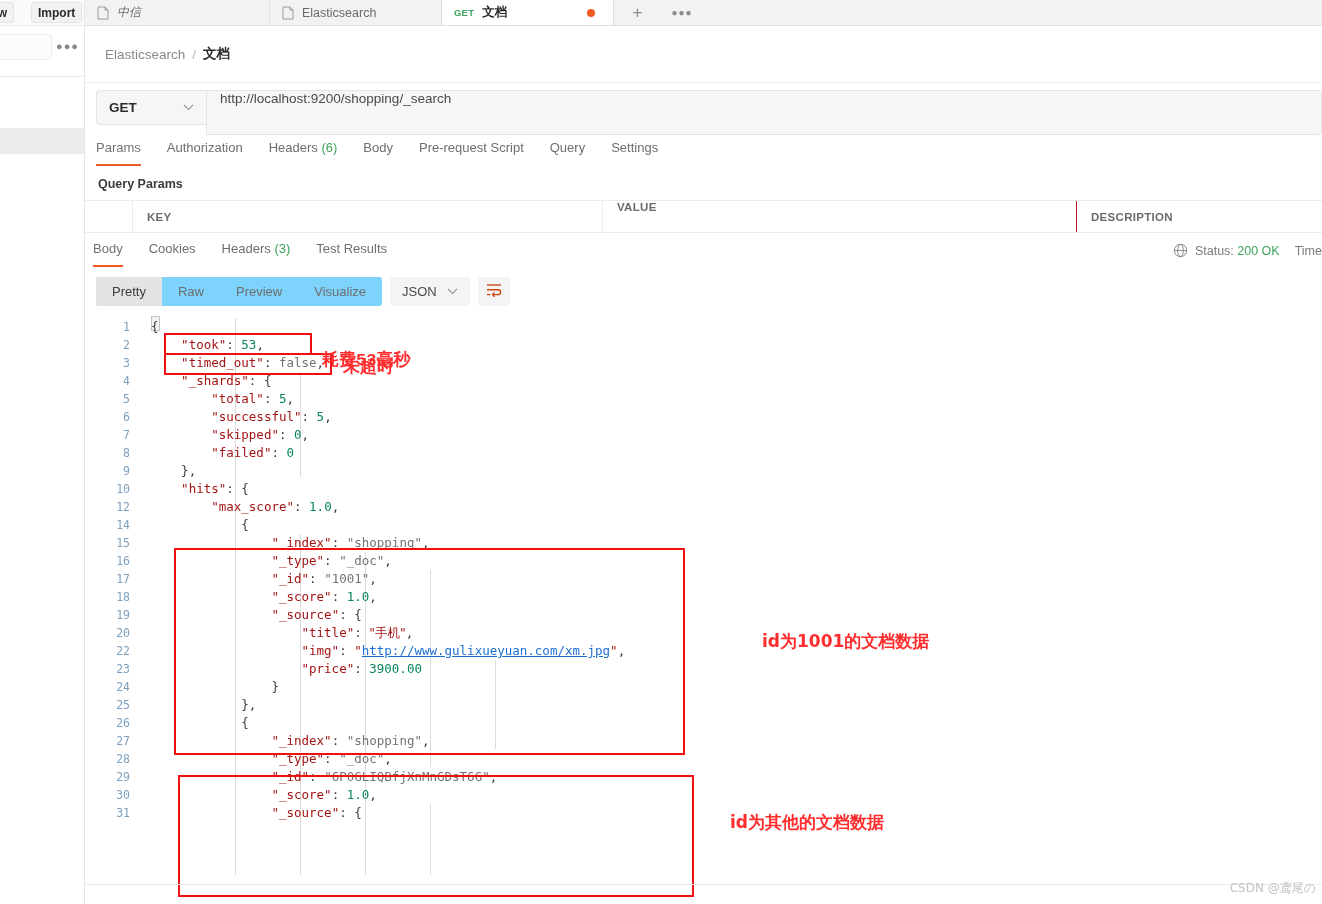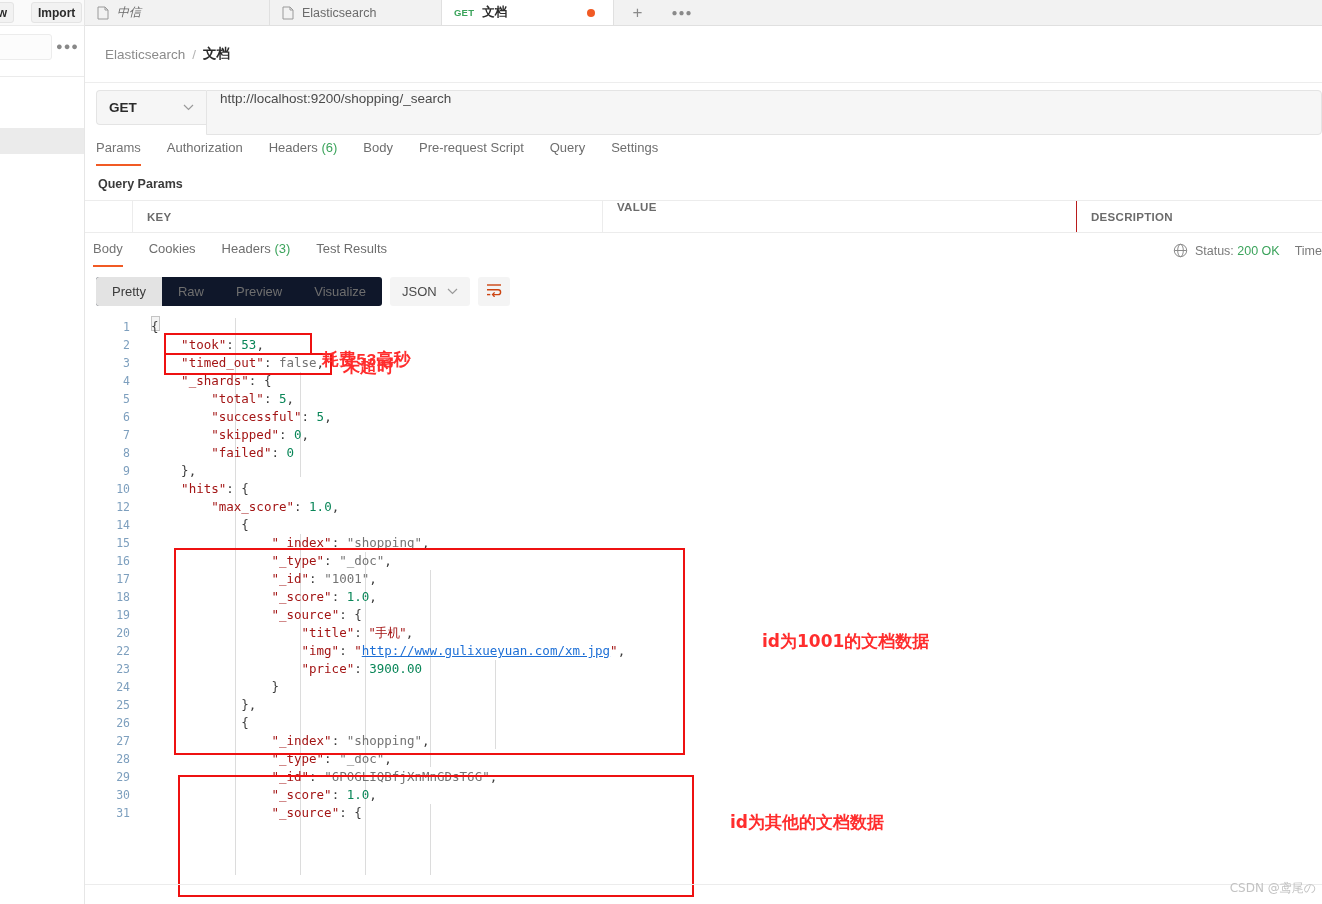--- a/index.html
+++ b/index.html
@@ -246,21 +246,21 @@
   .status-txt { font-size: 12.5px; color: #7a7a7a; white-space: nowrap; }
   .status-txt .ok { color: #3ba35b; }
   .time-txt { font-size: 12.5px; color: #7a7a7a; margin-left: 8px; }
 
   
   .ctrlrow {
     position: absolute; left: 96px; top: 277px;
     display: flex; align-items: center; gap: 8px;
   }
   .seg {
-    display: flex; background: #0f172a; border-radius: 3px; overflow: hidden;
+    display: flex; background: #7dd3fc; border-radius: 3px; overflow: hidden;
     height: 29px;
   }
   .seg-item {
     display: flex; align-items: center; justify-content: center;
     padding: 0 16px;
     font-size: 13px; color: #6e6e6e;
   }
   .seg-item.active { background: #e3e3e3; color: #3b3b3b; }
   .json-sel {
     height: 29px;

